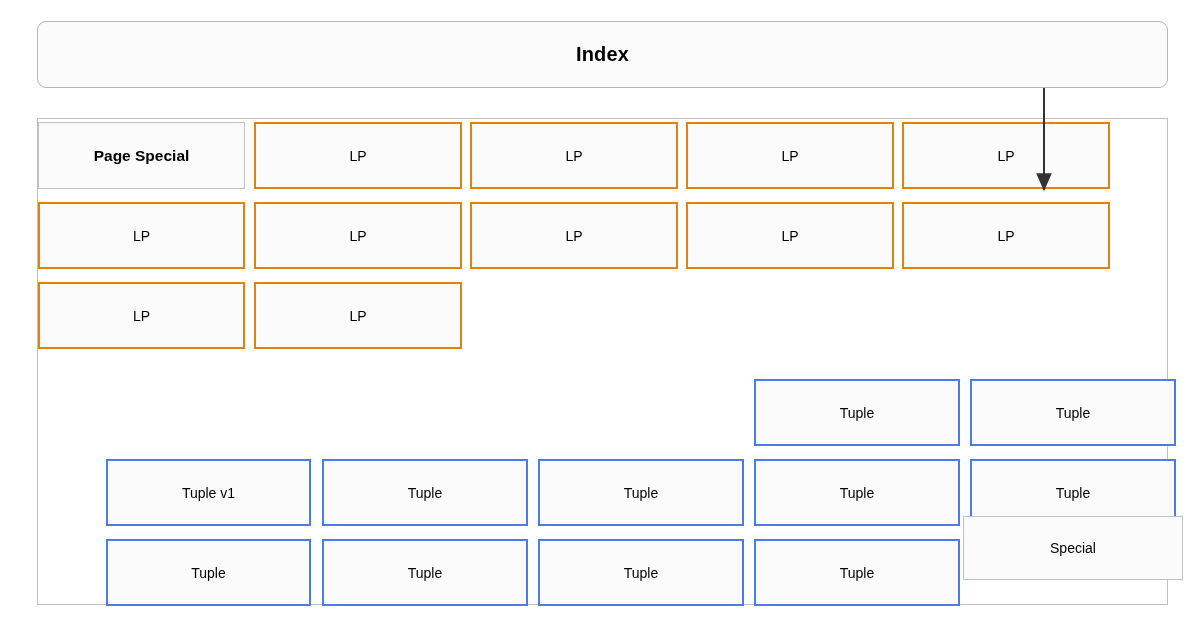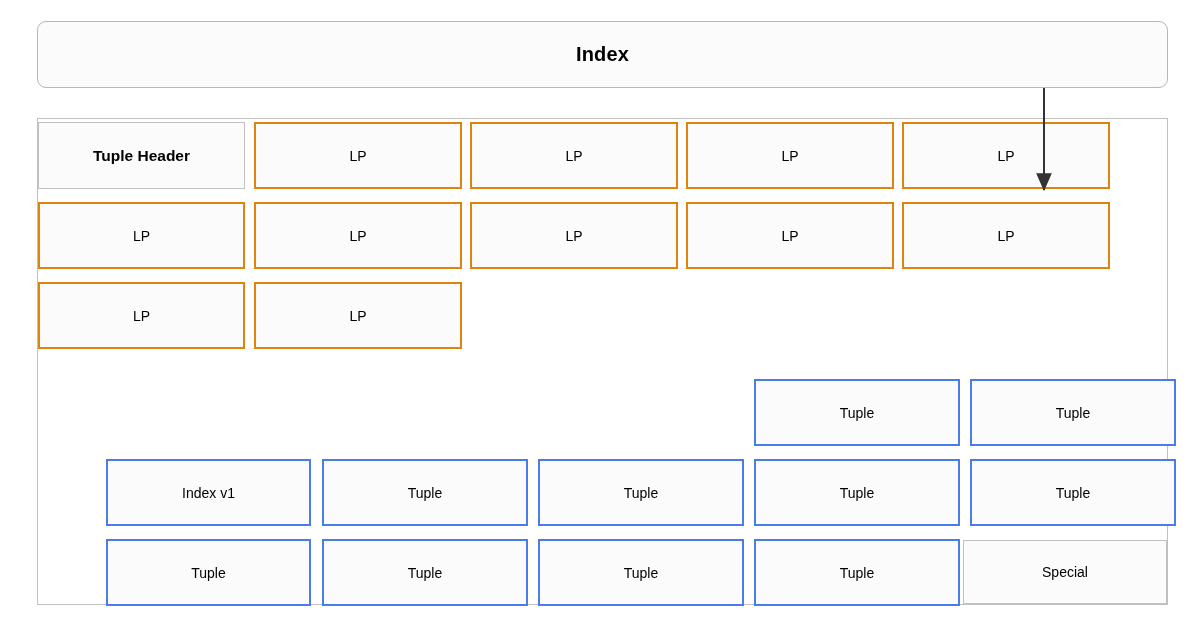--- a/index.html
+++ b/index.html
@@ -92,21 +92,21 @@
 </style>
 </head>
 <body>
 
 <div id="stage">
 
   <div class="index-box">Index</div>
 
   <div class="page-container"></div>
 
-  <div class="cell header" style="left:38px; top:122px; width:207px; height:67px;">Tuple Header</div>
+  <div class="cell header" style="left:38px; top:122px; width:207px; height:67px;">Page Special</div>
 
   <div class="cell lp" style="left:254px; top:122px; width:208px; height:67px;">LP</div>
 
   <div class="cell lp" style="left:470px; top:122px; width:208px; height:67px;">LP</div>
 
   <div class="cell lp" style="left:686px; top:122px; width:208px; height:67px;">LP</div>
 
   <div class="cell lp" style="left:902px; top:122px; width:208px; height:67px;">LP</div>
 
   <div class="cell lp" style="left:38px; top:202px; width:207px; height:67px;">LP</div>
@@ -120,39 +120,39 @@
   <div class="cell lp" style="left:902px; top:202px; width:208px; height:67px;">LP</div>
 
   <div class="cell lp" style="left:38px; top:282px; width:207px; height:67px;">LP</div>
 
   <div class="cell lp" style="left:254px; top:282px; width:208px; height:67px;">LP</div>
 
   <div class="cell tuple" style="left:746px; top:379px; width:206px; height:67px;">Tuple</div>
 
   <div class="cell tuple" style="left:962px; top:379px; width:206px; height:67px;">Tuple</div>
 
-  <div class="cell tuple" style="left:98px; top:459px; width:205px; height:67px;">Index v1</div>
+  <div class="cell tuple" style="left:98px; top:459px; width:205px; height:67px;">Tuple v1</div>
 
   <div class="cell tuple" style="left:314px; top:459px; width:206px; height:67px;">Tuple</div>
 
   <div class="cell tuple" style="left:530px; top:459px; width:206px; height:67px;">Tuple</div>
 
   <div class="cell tuple" style="left:746px; top:459px; width:206px; height:67px;">Tuple</div>
 
   <div class="cell tuple" style="left:962px; top:459px; width:206px; height:67px;">Tuple</div>
 
   <div class="cell tuple" style="left:98px; top:539px; width:205px; height:67px;">Tuple</div>
 
   <div class="cell tuple" style="left:314px; top:539px; width:206px; height:67px;">Tuple</div>
 
   <div class="cell tuple" style="left:530px; top:539px; width:206px; height:67px;">Tuple</div>
 
   <div class="cell tuple" style="left:746px; top:539px; width:206px; height:67px;">Tuple</div>
 
-  <div class="cell special" style="left:963px; top:540px; width:204px; height:64px;">Special</div>
+  <div class="cell special" style="left:963px; top:516px; width:220px; height:64px;">Special</div>
 
   <svg class="arrow-svg" viewBox="0 0 1200 624" xmlns="http://www.w3.org/2000/svg">
     <defs>
       <marker id="arrowhead" markerWidth="9" markerHeight="9" refX="8.4" refY="4.5" orient="auto" markerUnits="strokeWidth">
         <path d="M0,0.6 L9,4.5 L0,8.4 z" fill="#333333"></path>
       </marker>
     </defs>
     <line x1="1044" y1="88" x2="1044" y2="190" stroke="#333333" stroke-width="2" marker-end="url(#arrowhead)"></line>
   </svg>
 

